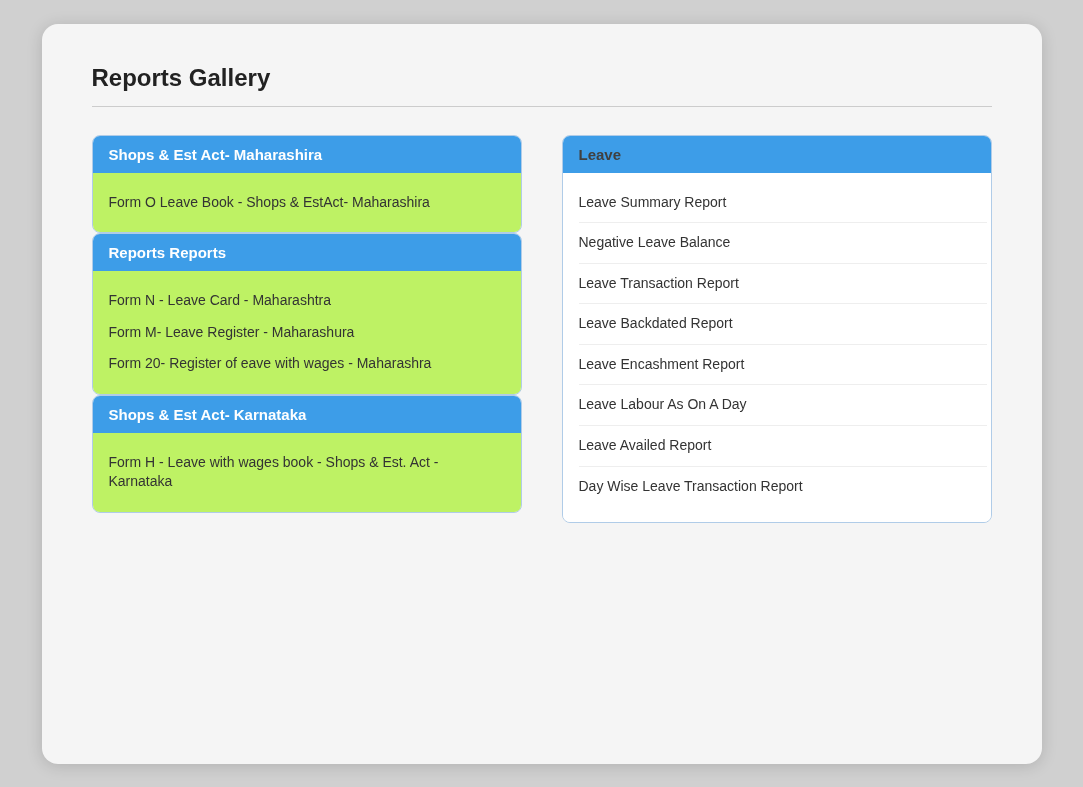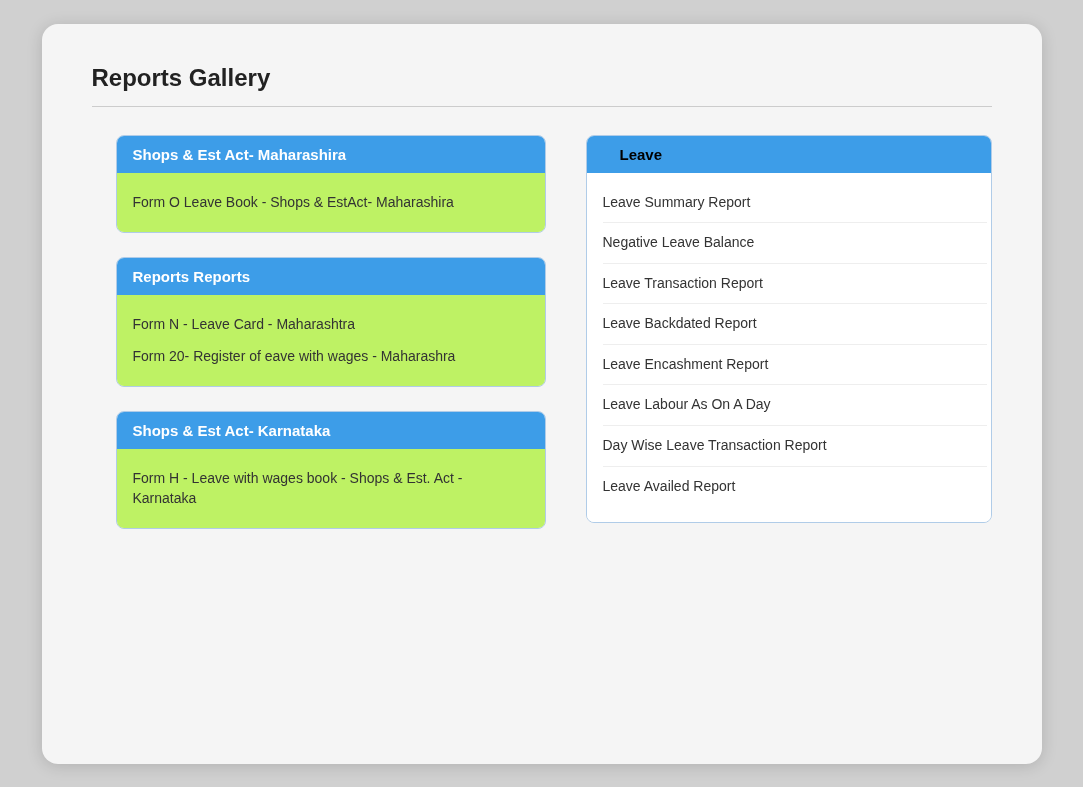--- a/index.html
+++ b/index.html
@@ -32,22 +32,20 @@
     }
     .columns {
       display: flex;
       gap: 40px;
       align-items: flex-start;
     }
     .left-col {
       flex: 0 0 430px;
       display: flex;
       flex-direction: column;
-      gap: 24px;
-      margin-left: 24px;
     }
     .right-col {
       flex: 1;
     }
     .card {
       border: 1px solid #b0cce8;
       border-radius: 8px;
       overflow: hidden;
     }
     .card-header {
@@ -71,24 +69,24 @@
       cursor: pointer;
       line-height: 1.4;
     }
     .leave-card {
       border: 1px solid #b0cce8;
       border-radius: 8px;
       overflow: hidden;
     }
     .leave-header {
       background: #3d9de8;
-      color: #000000;
+      color: #404040;
       font-weight: bold;
       font-size: 15px;
-      padding: 10px 33px;
+      padding: 10px 16px;
     }
     .leave-body {
       background: #fff;
       padding: 10px 4px 16px 16px;
       display: flex;
       flex-direction: column;
     }
     .leave-item {
       font-size: 14px;
       color: #333;
@@ -114,20 +112,21 @@
         <div class="card">
           <div class="card-header">Shops &amp; Est Act- Maharashira</div>
           <div class="card-body">
             <div class="card-item">Form O Leave Book - Shops &amp; EstAct- Maharashira</div>
           </div>
         </div>
         <div class="card">
           <div class="card-header">Reports Reports</div>
           <div class="card-body">
             <div class="card-item">Form N - Leave Card - Maharashtra</div>
+            <div class="card-item">Form M- Leave Register - Maharashura</div>
             <div class="card-item">Form 20- Register of eave with wages - Maharashra</div>
           </div>
         </div>
         <div class="card">
           <div class="card-header">Shops &amp; Est Act- Karnataka</div>
           <div class="card-body">
             <div class="card-item">Form H - Leave with wages book - Shops &amp; Est. Act - Karnataka</div>
           </div>
         </div>
       </div>
@@ -135,19 +134,19 @@
     <div class="right-col">
       <div class="leave-card">
         <div class="leave-header" id="leave-header">Leave</div>
         <div class="leave-body" id="leave-body">
             <div class="leave-item">Leave Summary Report</div>
             <div class="leave-item">Negative Leave Balance</div>
             <div class="leave-item">Leave Transaction Report</div>
             <div class="leave-item">Leave Backdated Report</div>
             <div class="leave-item">Leave Encashment Report</div>
             <div class="leave-item">Leave Labour As On A Day</div>
+            <div class="leave-item">Leave Availed Report</div>
             <div class="leave-item">Day Wise Leave Transaction Report</div>
-            <div class="leave-item">Leave Availed Report</div>
           </div>
       </div>
     </div>
   </div>
 </div>
 
 </body></html>

